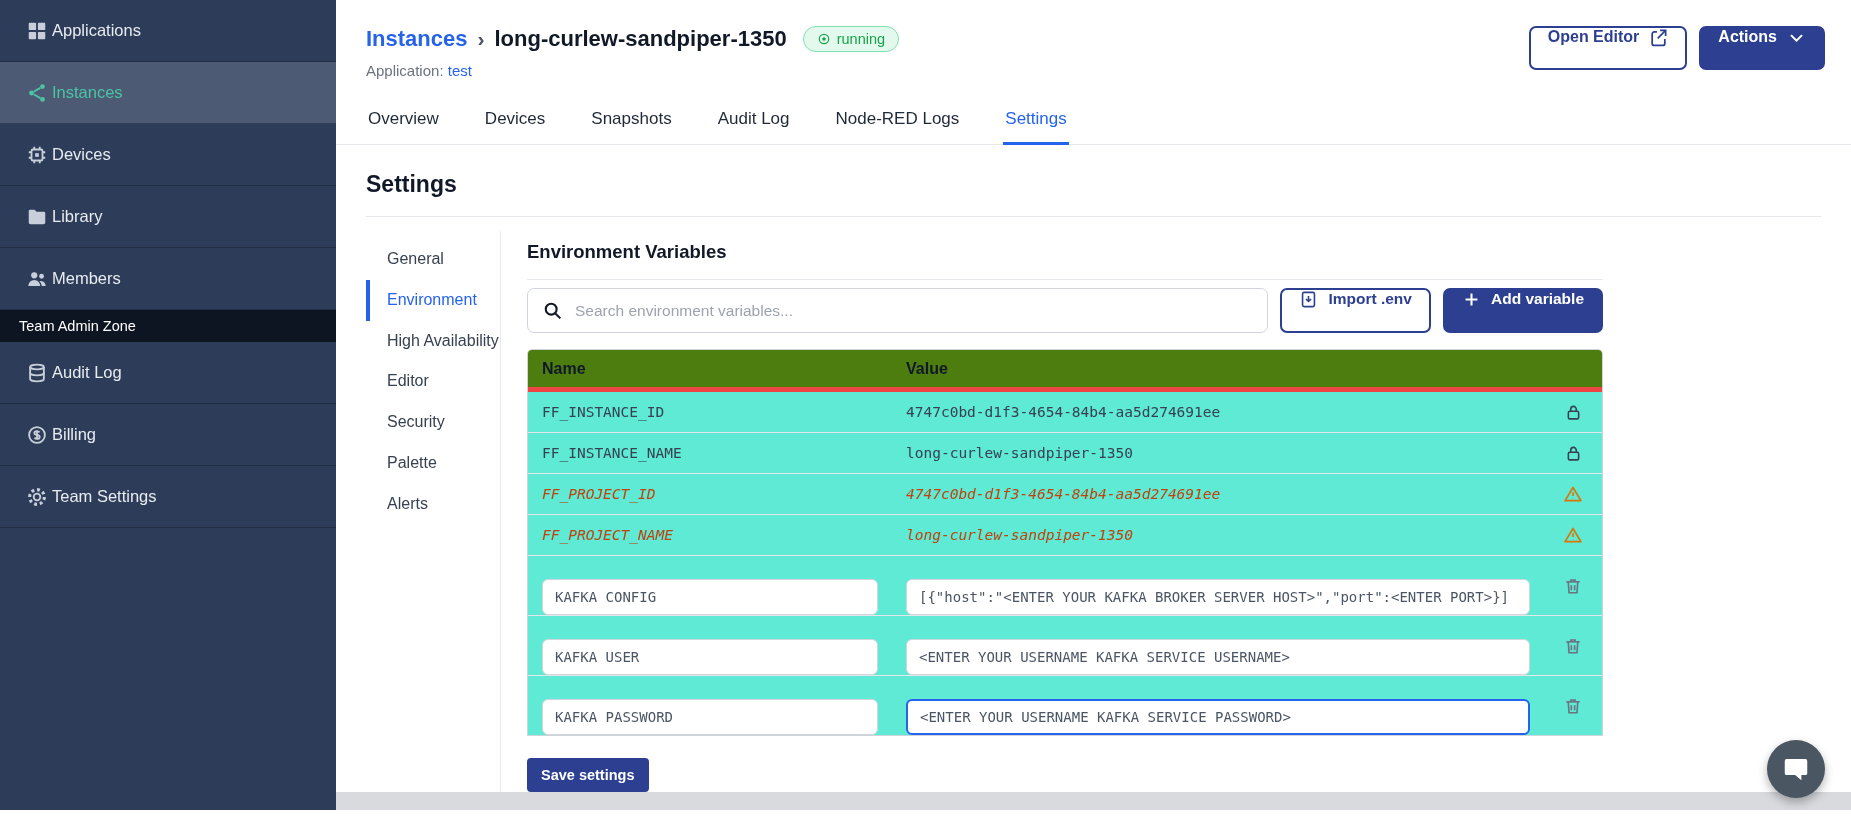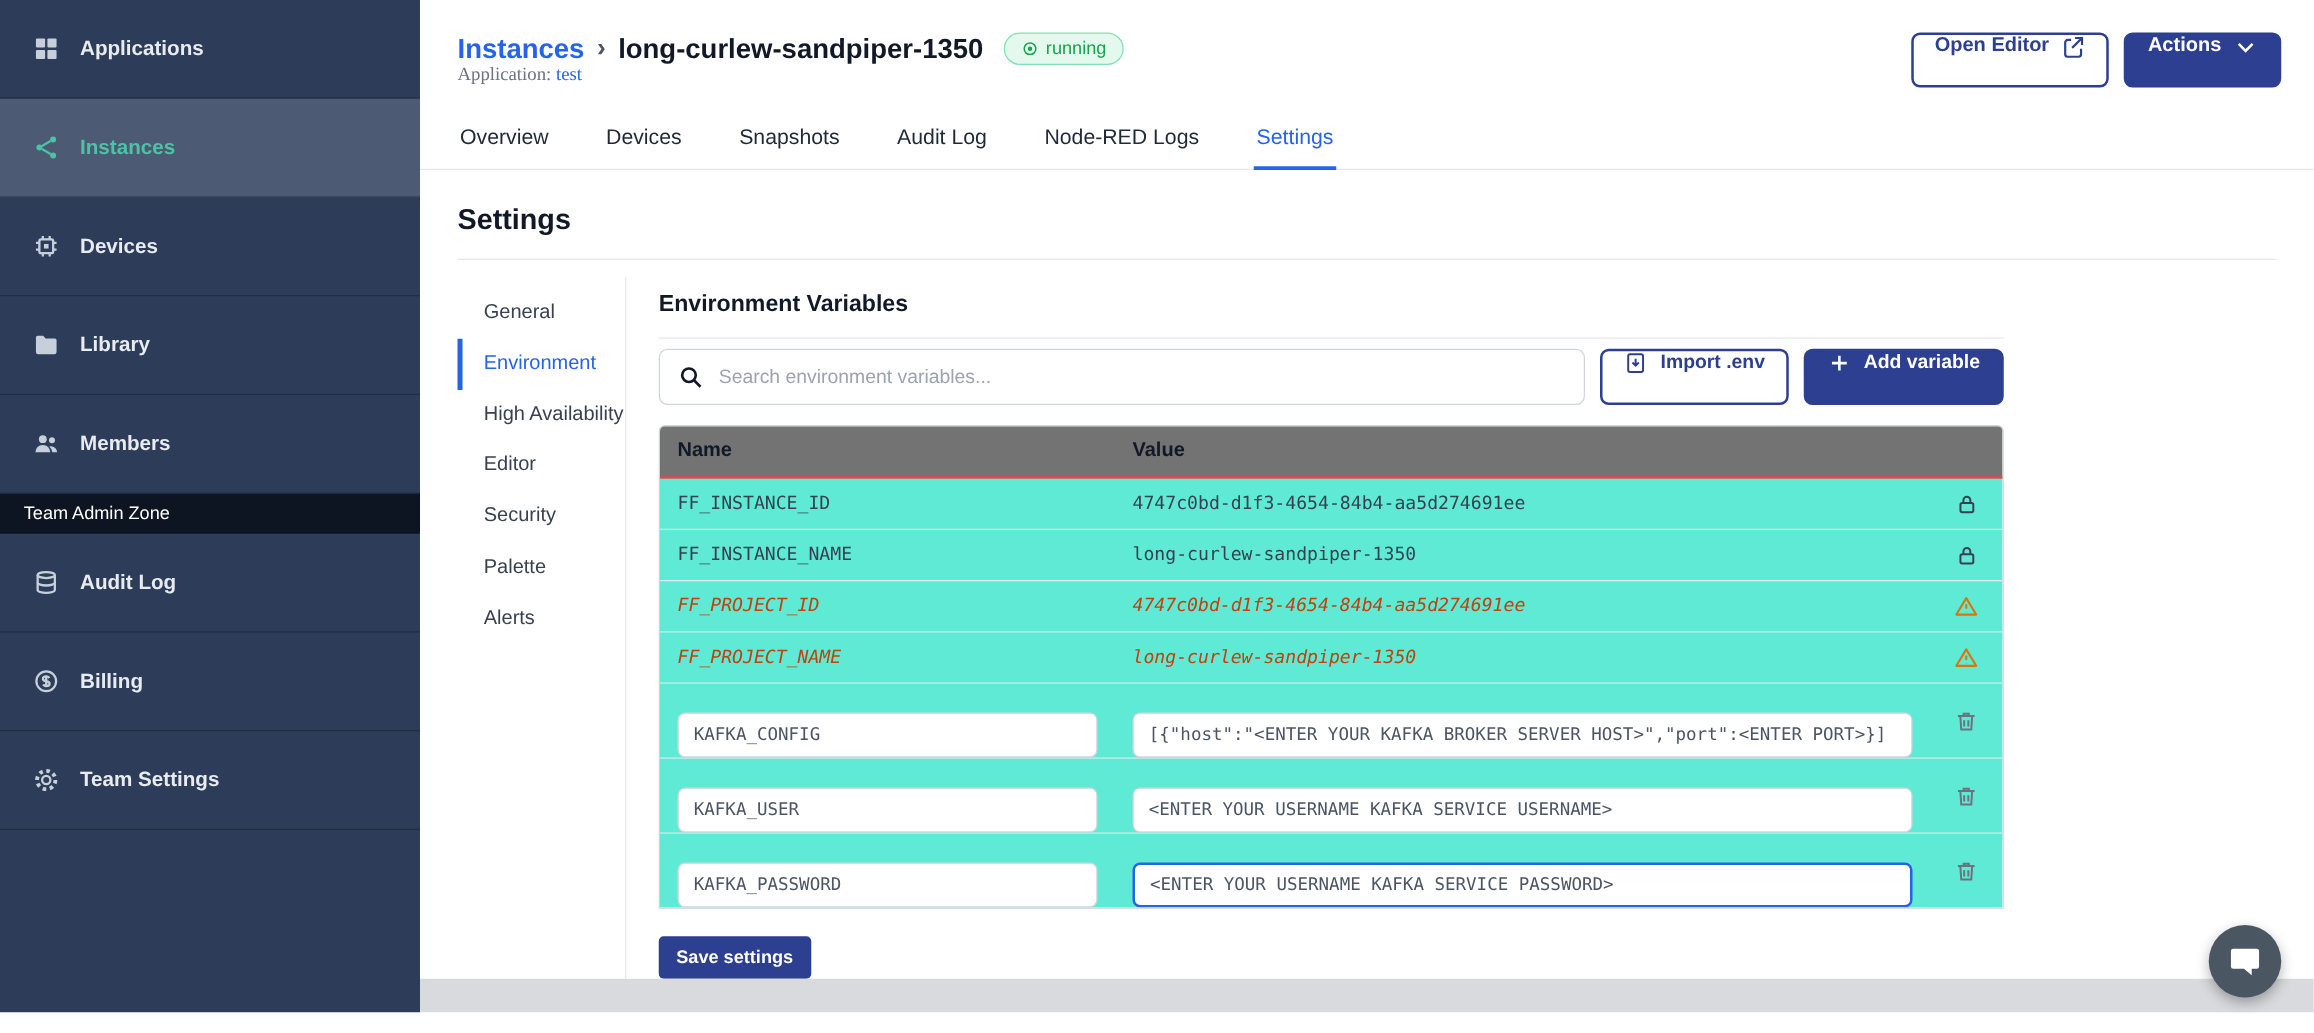--- a/index.html
+++ b/index.html
@@ -4,42 +4,42 @@
 <style>
   * { margin:0; padding:0; box-sizing:border-box; }
   html,body { width:1851px; height:826px; }
   body { font-family:"Liberation Sans", sans-serif; background:#fff; overflow:hidden; }
   .page { position:relative; width:1851px; height:826px; display:flex; flex-direction:column; }
   .app { display:flex; height:810px; }
   .bottom-strip { height:16px; background:#ffffff; }
 
   
   .sidebar { width:336px; flex-shrink:0; background:#2d3d59; display:flex; flex-direction:column; }
-  .side-item { display:flex; align-items:center; gap:16px; height:79px; padding:0 26px;
-               font-size:16.5px; color:#e8ebf0; cursor:pointer; border-bottom:1px solid rgba(10,18,32,.35);font-weight:bold; }
+  .side-item { display:flex; align-items:center; gap:4px; height:62px; padding:0 26px;
+               font-size:16.5px; color:#e8ebf0; cursor:pointer; border-bottom:1px solid rgba(10,18,32,.35); }
   .side-item svg { width:22px; height:22px; color:#c7cfda; flex-shrink:0; }
   .side-item.active { background:#4c5b73; color:#4cc3a5; }
   .side-item.active svg { color:#4cc3a5; }
   .team-zone { background:#0d1522; color:#ffffff; font-size:14.5px; padding:8px 19px; }
 
   
   .main { flex:1; min-width:0; display:flex; flex-direction:column; background:#fff; }
   .content-white { flex:1; background:#fff; }
   .footer-band { height:50px; background:#d8dade; }
 
   .page-header { display:flex; justify-content:space-between; align-items:flex-start; padding:26px 26px 0 30px; }
   .breadcrumb-row { display:flex; align-items:center; }
   .breadcrumb-link { color:#2563eb; font-weight:700; font-size:22px; text-decoration:none; cursor:pointer; }
   .crumb-sep { color:#4b5563; font-size:21px; margin:0 10px; font-weight:700; }
   .instance-name { font-weight:700; font-size:22px; color:#111827; }
   .status-badge { display:inline-flex; align-items:center; gap:6px; margin-left:16px;
                   background:#e4f9ee; border:1px solid #7fe0b2; color:#16a34a;
                   border-radius:999px; padding:4px 13px; font-size:14.5px; }
   .status-badge svg { width:14px; height:14px; }
-  .app-row { font-size:15px; color:#6b7280;font-family:Liberation Serif, serif; }
+  .app-row { margin-top:10px; font-size:15px; color:#6b7280; }
   .app-row a { color:#2563eb; text-decoration:none; cursor:pointer; }
 
   .header-actions { display:flex; gap:12px; }
   .btn { display:inline-flex; align-items:flex-start; gap:10px; border-radius:7px;
          font-weight:700; font-size:16px; height:44px; padding:0 17px; cursor:pointer;
          font-family:"Liberation Sans", sans-serif; }
   .btn svg { width:19px; height:19px; }
   .btn-outline { background:#fff; border:2px solid #2c3f90; color:#2c3f90; }
   .btn-solid { background:#2c3f90; border:2px solid #2c3f90; color:#fff; }
 
@@ -65,21 +65,21 @@
   .toolbar { display:flex; gap:12px; margin-top:8px; margin-bottom:16px; }
   .search-box { flex:1; display:flex; align-items:center; gap:12px; border:1px solid #d1d5db;
                 border-radius:7px; padding:0 14px; height:45px; background:#fff; }
   .search-box svg { width:21px; height:21px; color:#111827; flex-shrink:0; }
   .search-box input { border:none; outline:none; flex:1; font-size:15.5px; color:#374151;
                       font-family:"Liberation Sans", sans-serif; }
   .search-box input::placeholder { color:#9ca3af; }
   .btn-bar { height:45px; font-size:15.5px; border-radius:7px; }
 
   .env-table { border:1px solid #cfd4db; border-radius:5px 5px 0 0; overflow:hidden; }
-  .t-head { display:flex; align-items:center; background:#737373; border-bottom:2px solid #ef4444;
+  .t-head { display:flex; align-items:center; background:#4d7c0f; border-bottom:5px solid #ef4444;
             height:42px; font-size:16px; font-weight:700; color:#111827; }
   .t-row { display:flex; align-items:center; background:#5eead4; border-bottom:1px solid #e5e7eb; min-height:41px; }
   .t-row:last-child { border-bottom:none; }
   .c-name { width:364px; padding:0 14px; flex-shrink:0; }
   .c-value { flex:1; padding:0 14px; min-width:0; overflow:hidden; white-space:nowrap; }
   .c-action { width:58px; display:flex; justify-content:center; align-items:center; flex-shrink:0; }
   .mono { font-family:"DejaVu Sans Mono", monospace; font-size:14.5px; color:#374151; }
   .t-row.deprecated .mono { color:#c2410c; font-style:italic; }
   .t-row.editable { min-height:47px; }
   .cell-input { width:100%; height:36px; border:1px solid #d1d5db; border-radius:6px; padding:0 12px;

